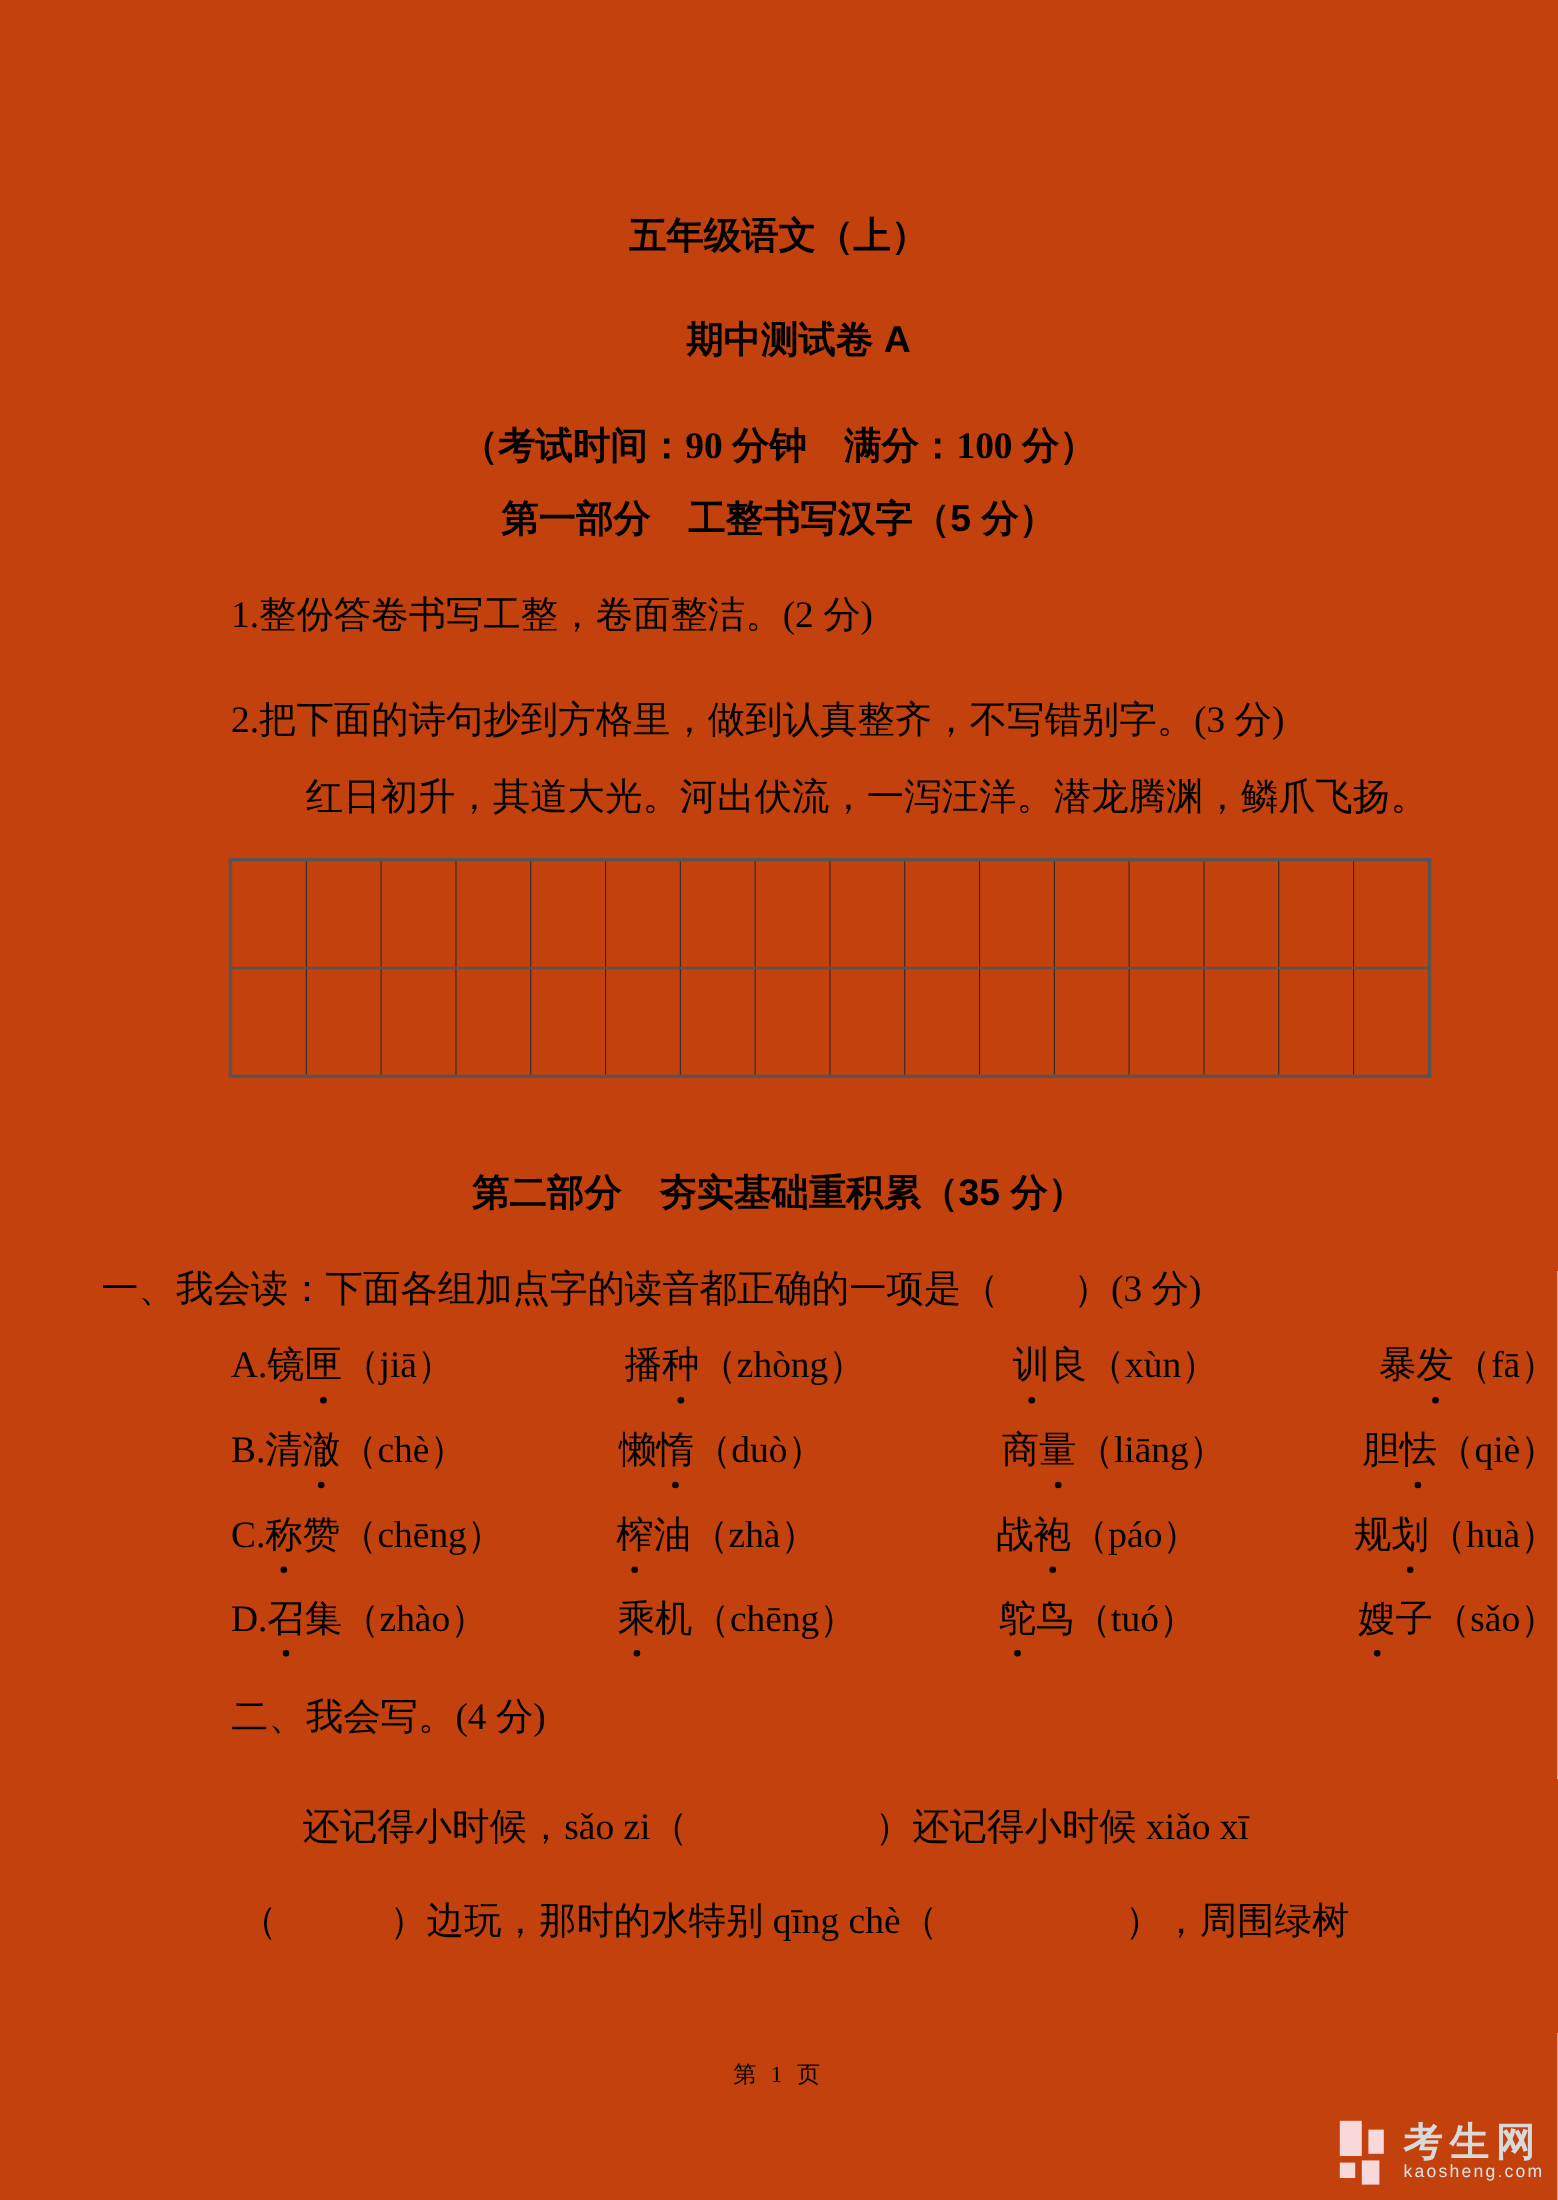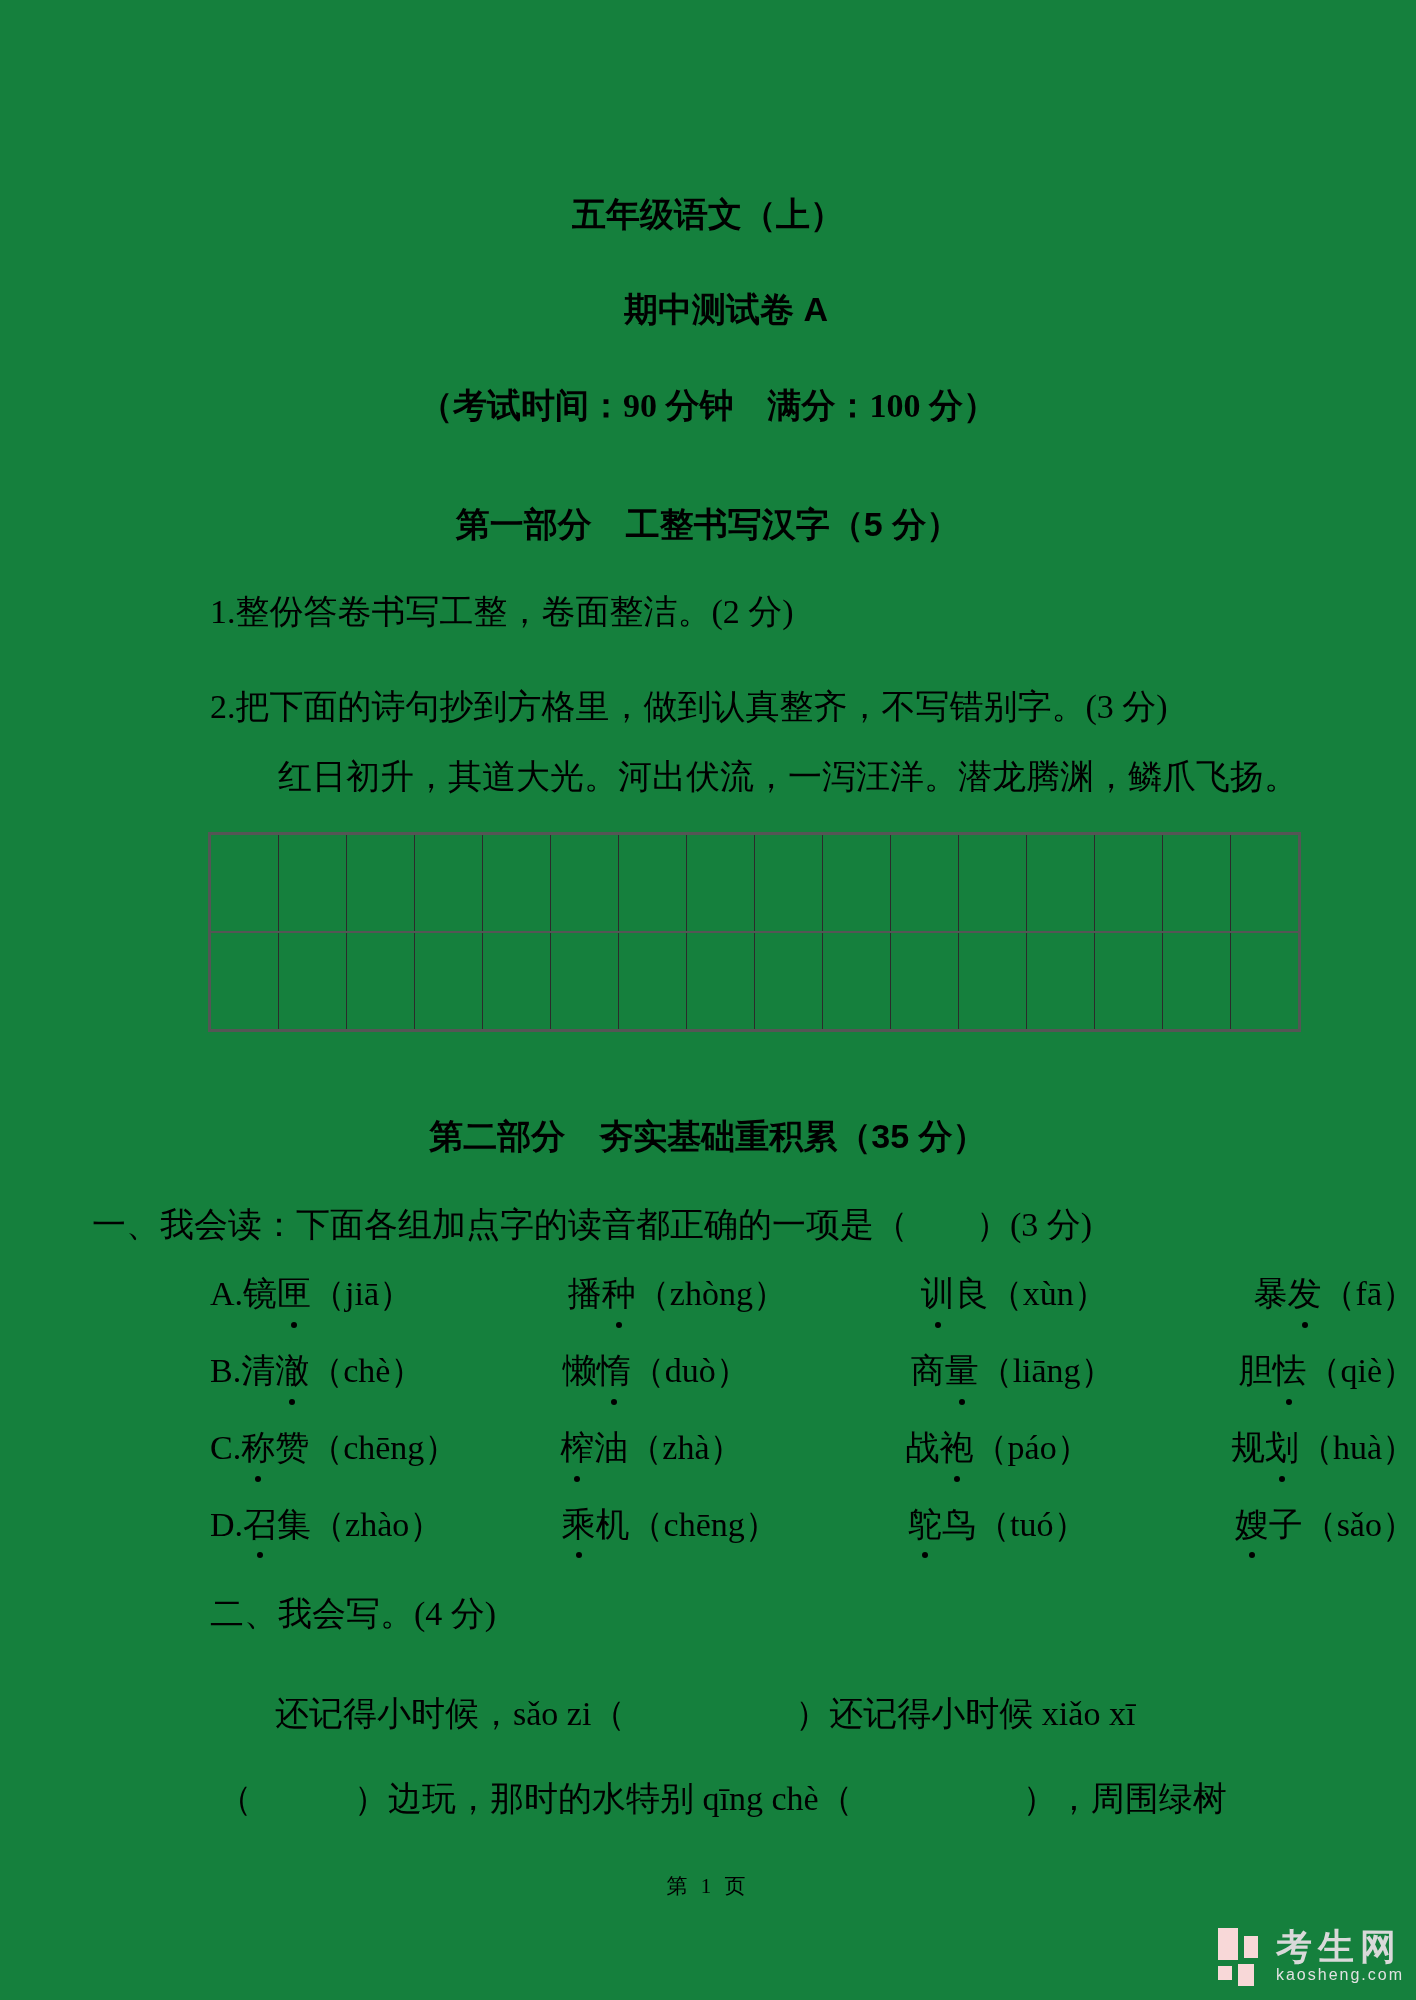--- a/index.html
+++ b/index.html
@@ -1,31 +1,31 @@
 <!DOCTYPE html>
 <html><head>
 <meta charset="utf-8">
 <style>
   html,body { margin:0; padding:0; background:#ffffff; }
   .page {
     position:relative;
     width:1416px; height:2000px;
-    background:#15803d;
+    background:#c2410c;
     color:#000;
     font-family:"Liberation Serif","DejaVu Serif",serif;
     overflow:hidden;
   }
   .line { font-size:34px; line-height:1.2; white-space:nowrap; }
   .center { text-align:center; }
   .hd { font-family:"Liberation Sans","DejaVu Sans",sans-serif; font-weight:bold; }
 
   .t-title  { padding-top:194px; }
   .t-sub    { margin-top:54px;padding-left:36px; }
   .t-info   { margin-top:56px; font-weight:bold; }
-  .h-part1  { margin-top:78px; }
+  .h-part1  { margin-top:26px; }
   .l-q1     { margin-top:47px; padding-left:210px; }
   .l-q2     { margin-top:54px; padding-left:210px; }
   .l-poem   { margin-top:29px; padding-left:278px; }
 
   .copy-grid { margin-top:34px; margin-left:208px; border-collapse:collapse; }
   .copy-grid td { width:67px; height:96px; border:1px solid #2b2b2b; padding:0; }
   .copy-grid { border:3px solid #555; }
   .copy-grid tr:first-child td { border-bottom:2px solid #555; }
 
   .h-part2  { margin-top:84px; }

